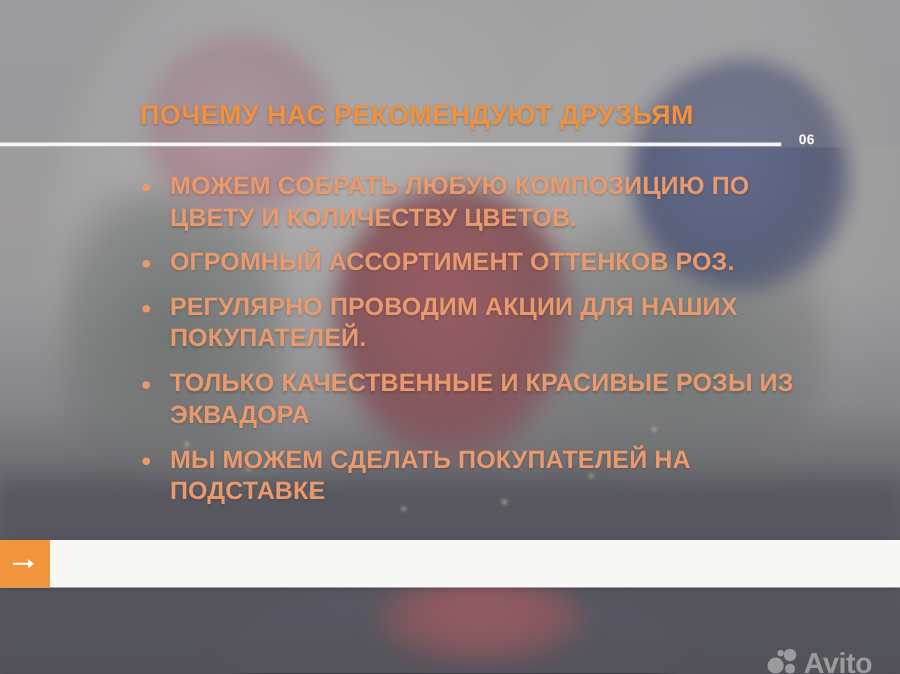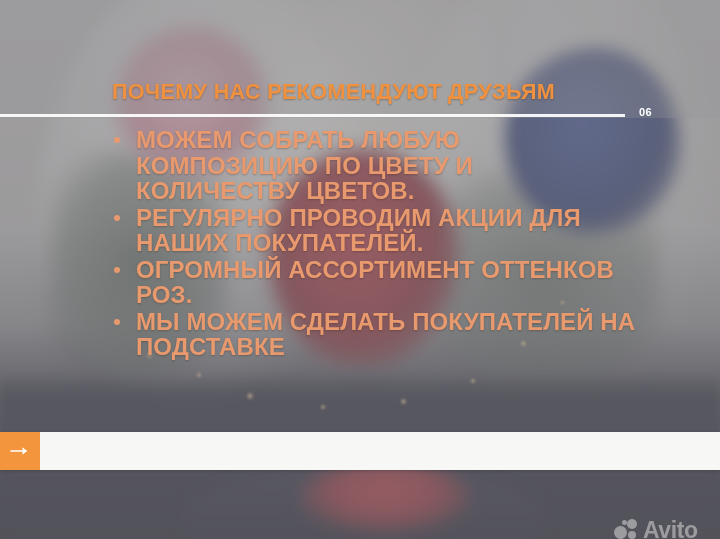--- a/index.html
+++ b/index.html
@@ -198,26 +198,27 @@
     top: 127px;
     width: 530px;
     margin: 0;
     padding: 0;
     list-style: none;
   }
   .bullet {
     position: relative;
     padding-left: 26px;
     margin-bottom: 1px;
-    font-size: 24px;
+    font-size: 20px;
     font-weight: bold;
     line-height: 25.5px;
     letter-spacing: 0.1px;
     color: #e89a6e;
     text-shadow: 0 1px 2px rgba(60,35,20,0.30);
+    margin-top: 10px;
   }
   .bullet::before {
     content: "";
     position: absolute;
     left: 4px;
     top: 10px;
     width: 6px;
     height: 6px;
     border-radius: 50%;
     background: #e89a6e;
@@ -313,22 +314,23 @@
   <div class="content">
 
     <div class="title">ПОЧЕМУ НАС РЕКОМЕНДУЮТ ДРУЗЬЯМ</div>
 
     <div class="divider"></div>
 
     <div class="page-number">06</div>
 
     <ul class="bullets">
       <li class="bullet">МОЖЕМ СОБРАТЬ ЛЮБУЮ КОМПОЗИЦИЮ ПО ЦВЕТУ И КОЛИЧЕСТВУ ЦВЕТОВ.</li>
+      <li class="bullet">ОГРОМНЫЙ АССОРТИМЕНТ ОТТЕНКОВ РОЗ.</li>
       <li class="bullet">РЕГУЛЯРНО ПРОВОДИМ АКЦИИ ДЛЯ НАШИХ ПОКУПАТЕЛЕЙ.</li>
-      <li class="bullet">ОГРОМНЫЙ АССОРТИМЕНТ ОТТЕНКОВ РОЗ.</li>
+      <li class="bullet">ТОЛЬКО КАЧЕСТВЕННЫЕ И КРАСИВЫЕ РОЗЫ ИЗ ЭКВАДОРА</li>
       <li class="bullet">МЫ МОЖЕМ СДЕЛАТЬ ПОКУПАТЕЛЕЙ НА ПОДСТАВКЕ</li>
     </ul>
 
     <div class="bottom-bar"></div>
 
     <div class="next-button">
       <span>
         <svg width="20" height="12" viewBox="0 0 20 12" aria-hidden="true">
           <path d="M1 6 H16" stroke="#ffffff" stroke-width="1.6" fill="none" stroke-linecap="round"></path>
           <path d="M12.5 2.2 L17 6 L12.5 9.8 Z" fill="#ffffff"></path>

